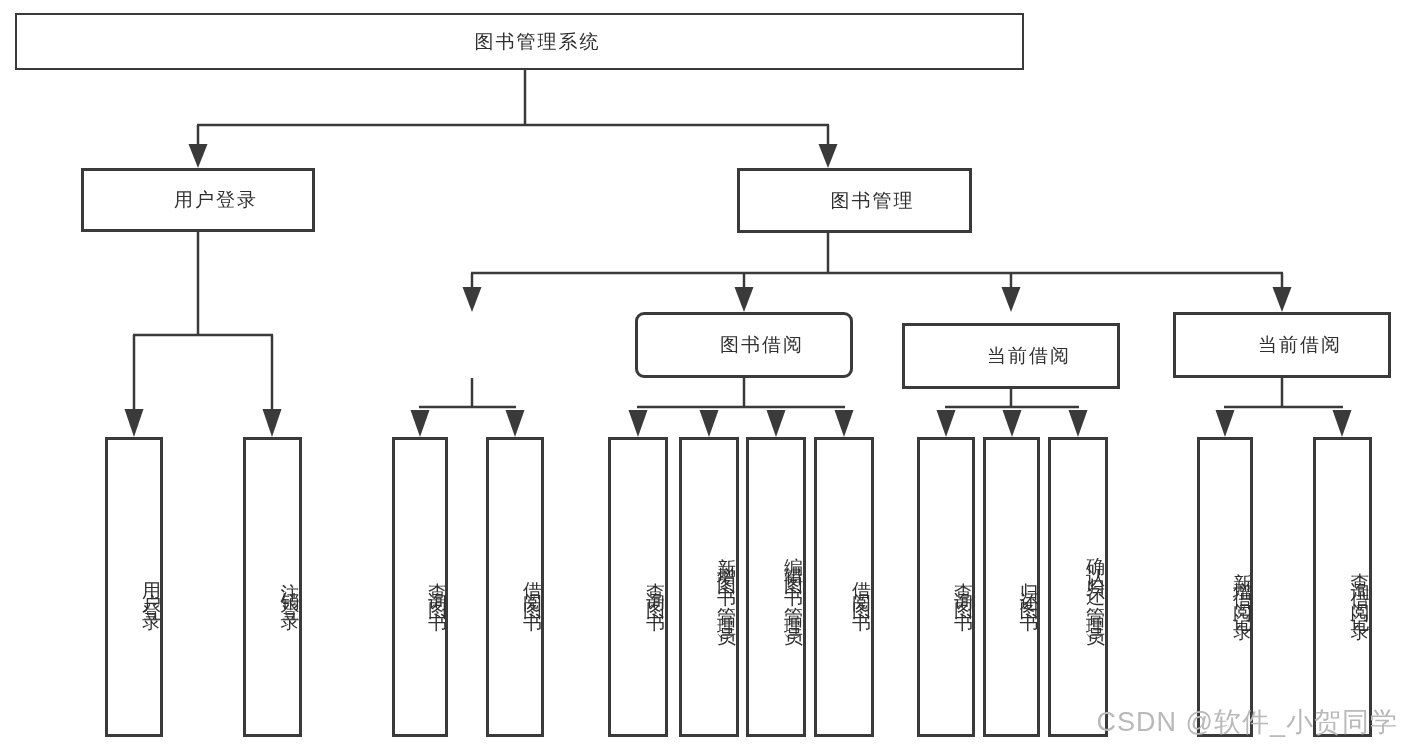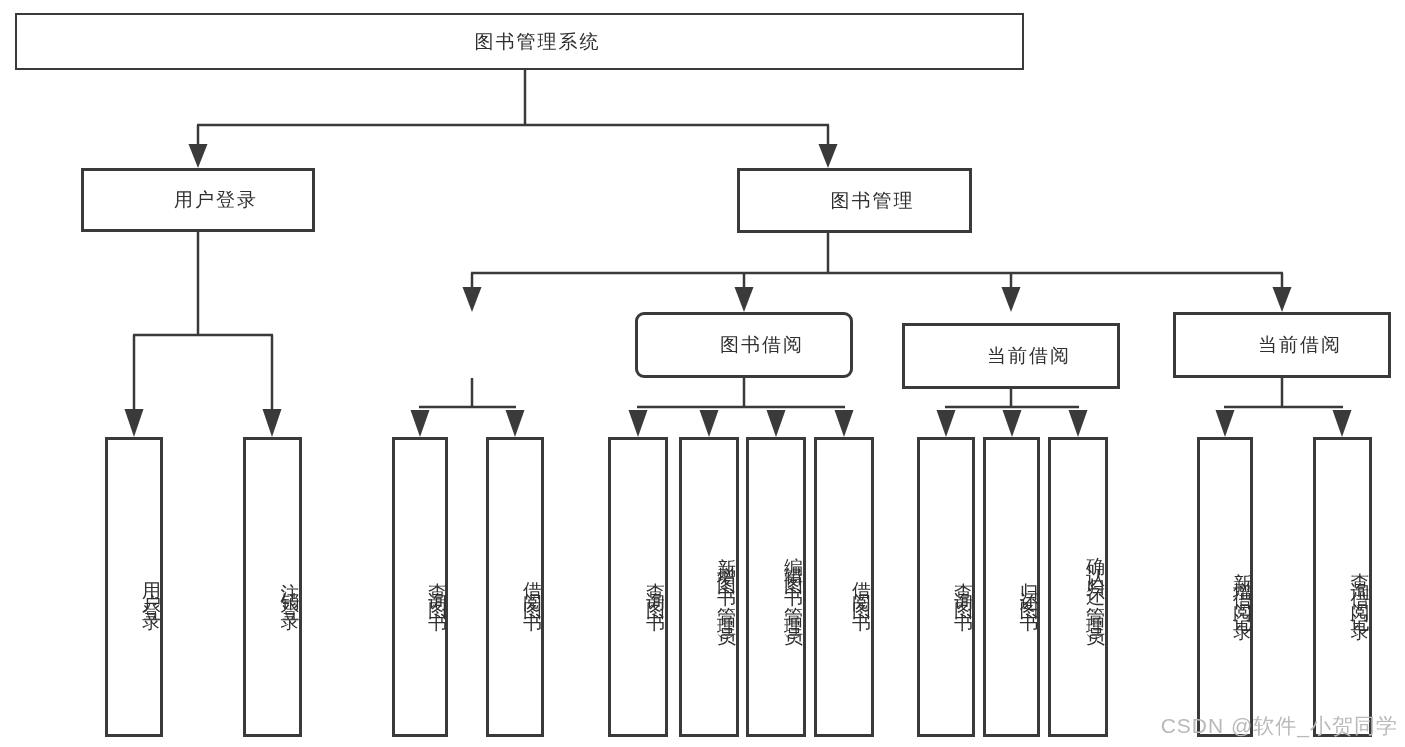--- a/index.html
+++ b/index.html
@@ -30,21 +30,21 @@
   .v .lbl {
     writing-mode:vertical-rl;
     text-orientation:mixed;
     letter-spacing:10px;
     line-height:1;
     white-space:normal;
   }
   #watermark {
     position:absolute;
     right:7px; bottom:7px;
-    font-size:21px;
+    font-size:27px;
     color:var(--wm, #b9b9b9);
     letter-spacing:1px;
     z-index:3;
     white-space:nowrap;
   }
 </style>
 </head>
 <body>
 
 <div id="canvas" style="--line: #3a3a3a; --ink: #2f2f2f; --wm: #b9b9b9; --bg: #ffffff;">

